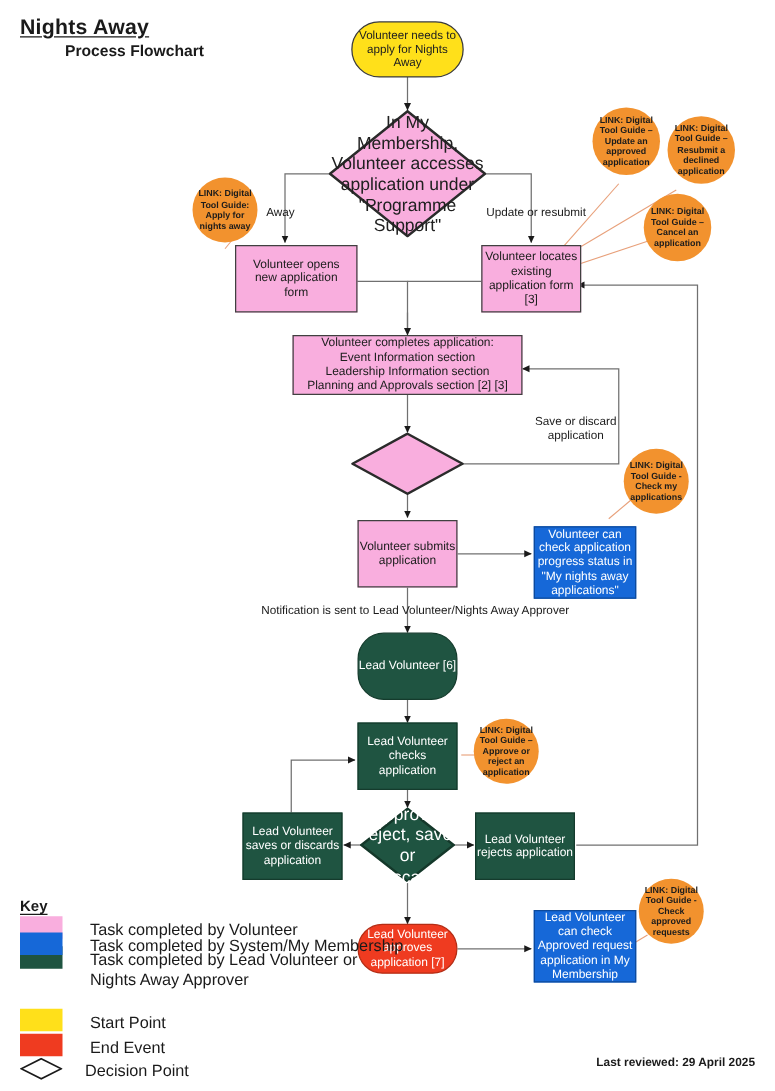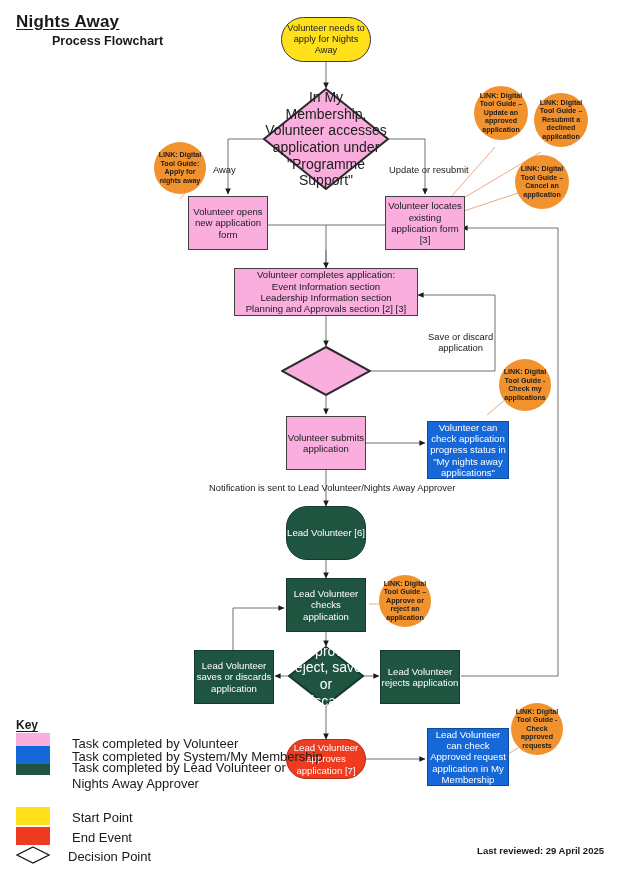--- a/index.html
+++ b/index.html
@@ -144,21 +144,21 @@
 Membership,
 Volunteer accesses
 application under
 "Programme
 Support"</div>
   </div>
 
   <div class="edge-label" style="left:213px;top:164px;">Away</div>
   <div class="edge-label" style="left:389px;top:164px;">Update or resubmit</div>
 
-  <div class="node rect pink" style="left:188px;top:196px;width:80px;height:54px;">Volunteer opens
+  <div class="node rect pink" style="left:188px;top:196px;width:98px;height:54px;">Volunteer opens
 new application
 form</div>
 
   <div class="node rect pink" style="left:385px;top:196px;width:80px;height:54px;">Volunteer locates
 existing
 application form
 [3]</div>
 
   <div class="node rect pink" style="left:234px;top:268px;width:184px;height:48px;">Volunteer completes application:
 Event Information section

